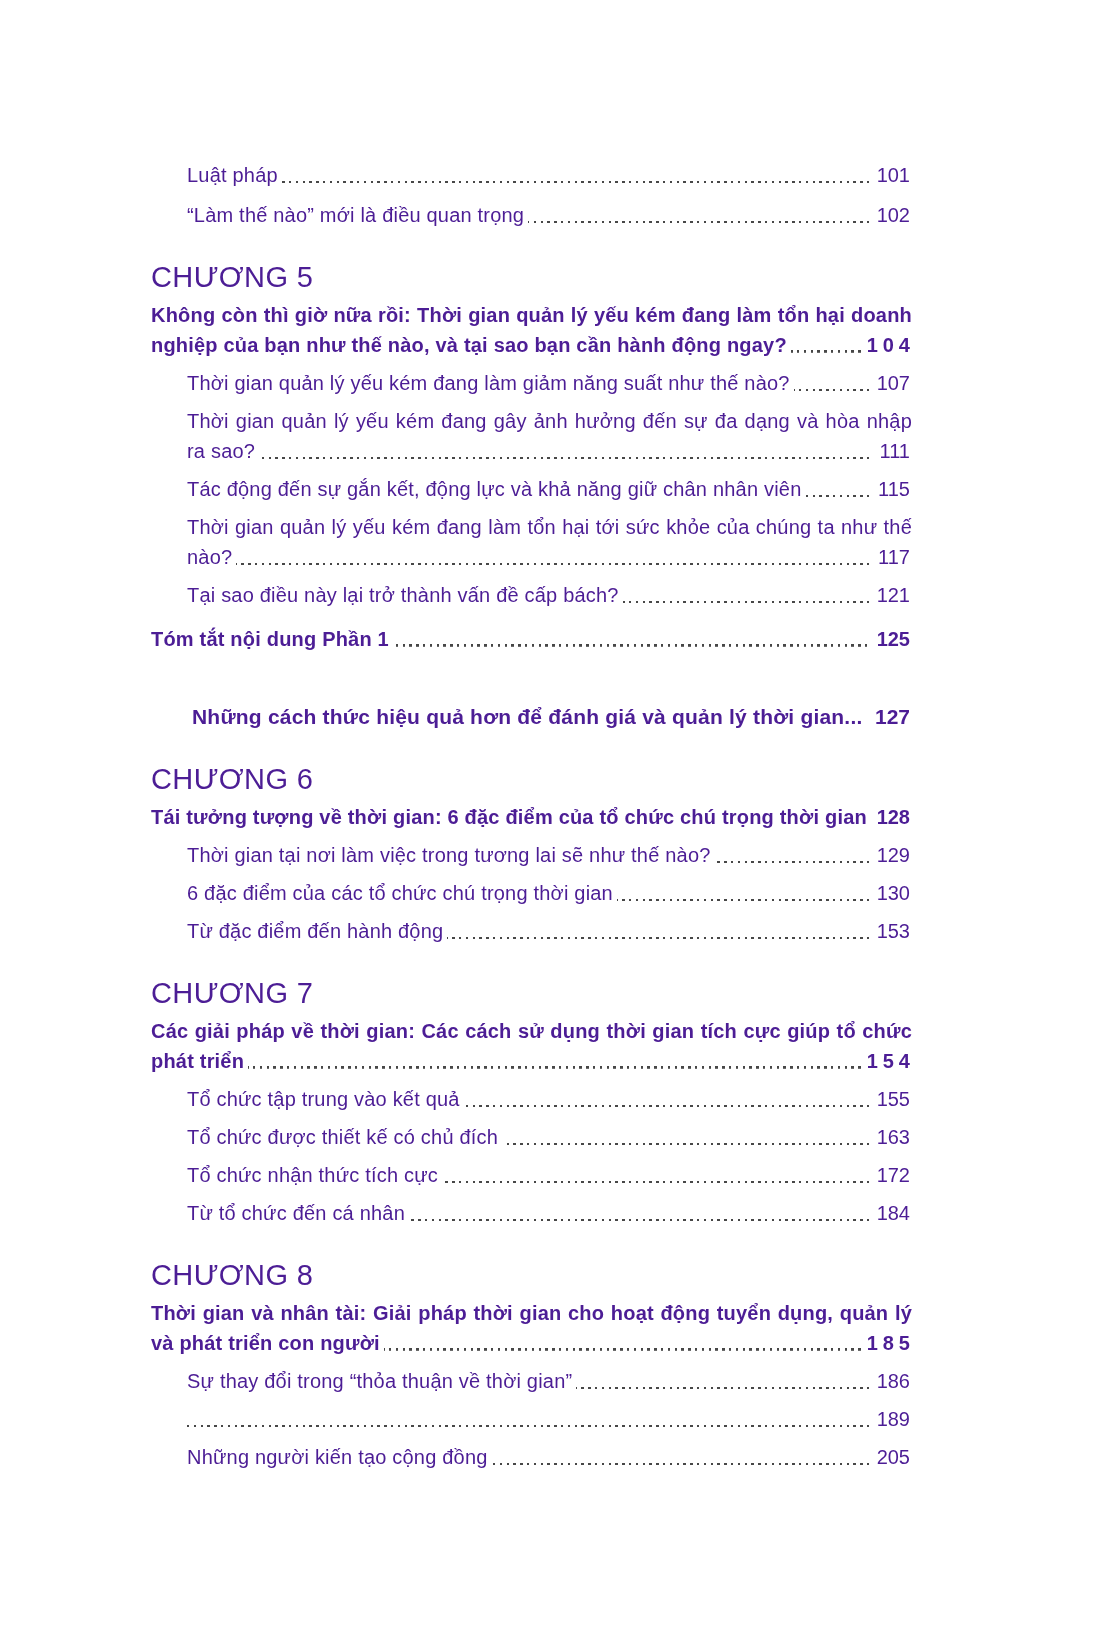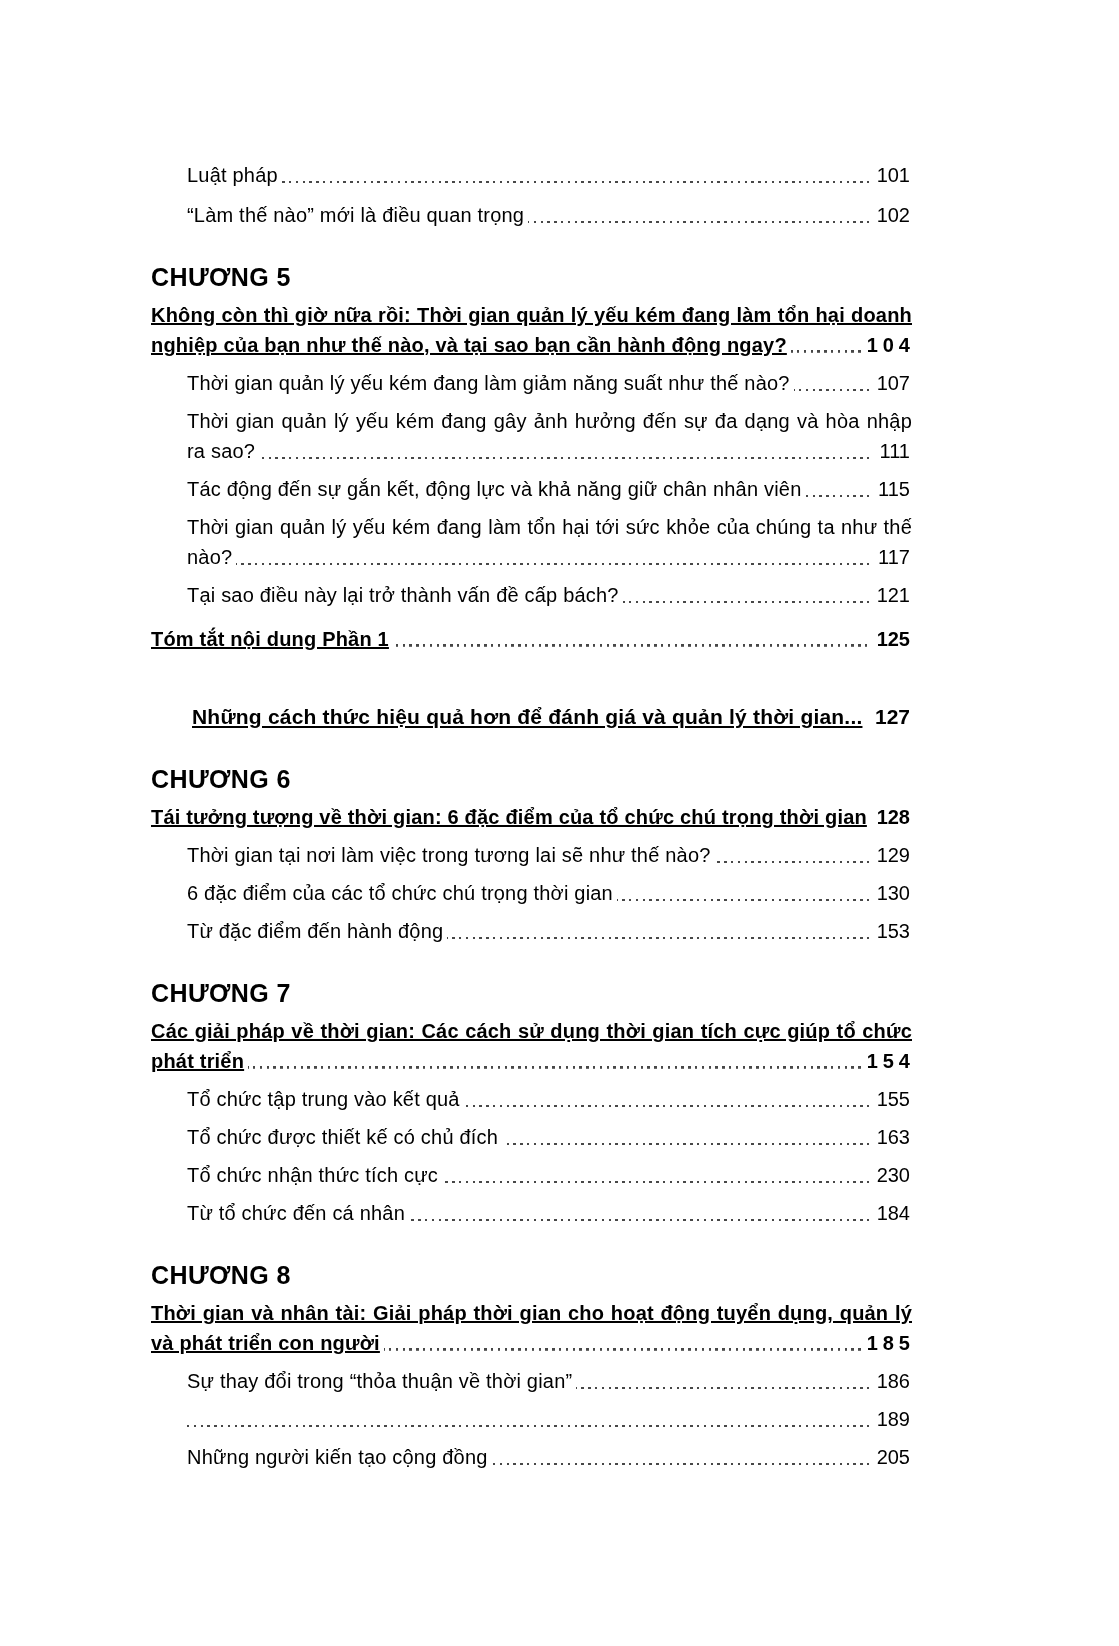--- a/index.html
+++ b/index.html
@@ -4,21 +4,21 @@
 <style>
   html, body { margin: 0; padding: 0; background: #ffffff; }
   .page {
     position: relative;
     width: 1119px;
     height: 1646px;
     background: #ffffff;
     box-sizing: border-box;
     padding: 152px 207px 60px 151px;
     font-family: "Liberation Sans", "DejaVu Sans", sans-serif;
-    color: #000000;
+    color: #4c1d95;
     overflow: hidden;
   }
   .toc { width: 100%; }
 
   
   .row {
     position: relative;
     text-align: justify;
     font-size: 20px;
     line-height: 30px;
@@ -36,29 +36,29 @@
   }
   .row .pg {
     position: absolute;
     right: 2px;
     bottom: 0;
     line-height: 30px;
     background: #ffffff;
     padding-left: 6px;
     white-space: nowrap;
   }
-  .row.bold { font-weight: bold; background-size: 100% 2.8px; text-decoration: underline; }
+  .row.bold { font-weight: bold; background-size: 100% 2.8px; }
   .pg.spaced { letter-spacing: 5px; margin-right: -5px; }
 
   .intro .row + .row { margin-top: 10px; }
 
   .chapter { margin-top: 34px; }
   .chapter-label {
-    font-size: 25px;
-    font-weight: bold;
+    font-size: 29px;
+    font-weight: normal;
     line-height: 27px;
     margin: 0 0 9px 0;
     letter-spacing: 0.4px;
   }
   .sub { margin-left: 36px; margin-top: 6px; }
   .sub .row { margin-top: 8px; }
 
   .summary-row { margin-top: 14px; }
 
   .part { margin-top: 48px; }
@@ -162,21 +162,21 @@
         <div class="row">
           <span class="title">Tổ chức tập trung vào kết quả</span>
           <span class="pg">155</span>
         </div>
         <div class="row">
           <span class="title">Tổ chức được thiết kế có chủ đích</span>
           <span class="pg">163</span>
         </div>
         <div class="row">
           <span class="title">Tổ chức nhận thức tích cực</span>
-          <span class="pg">230</span>
+          <span class="pg">172</span>
         </div>
         <div class="row">
           <span class="title">Từ tổ chức đến cá nhân</span>
           <span class="pg">184</span>
         </div>
       </div>
     </section>
 
     <section class="chapter">
       <div class="chapter-label">CHƯƠNG 8</div>

